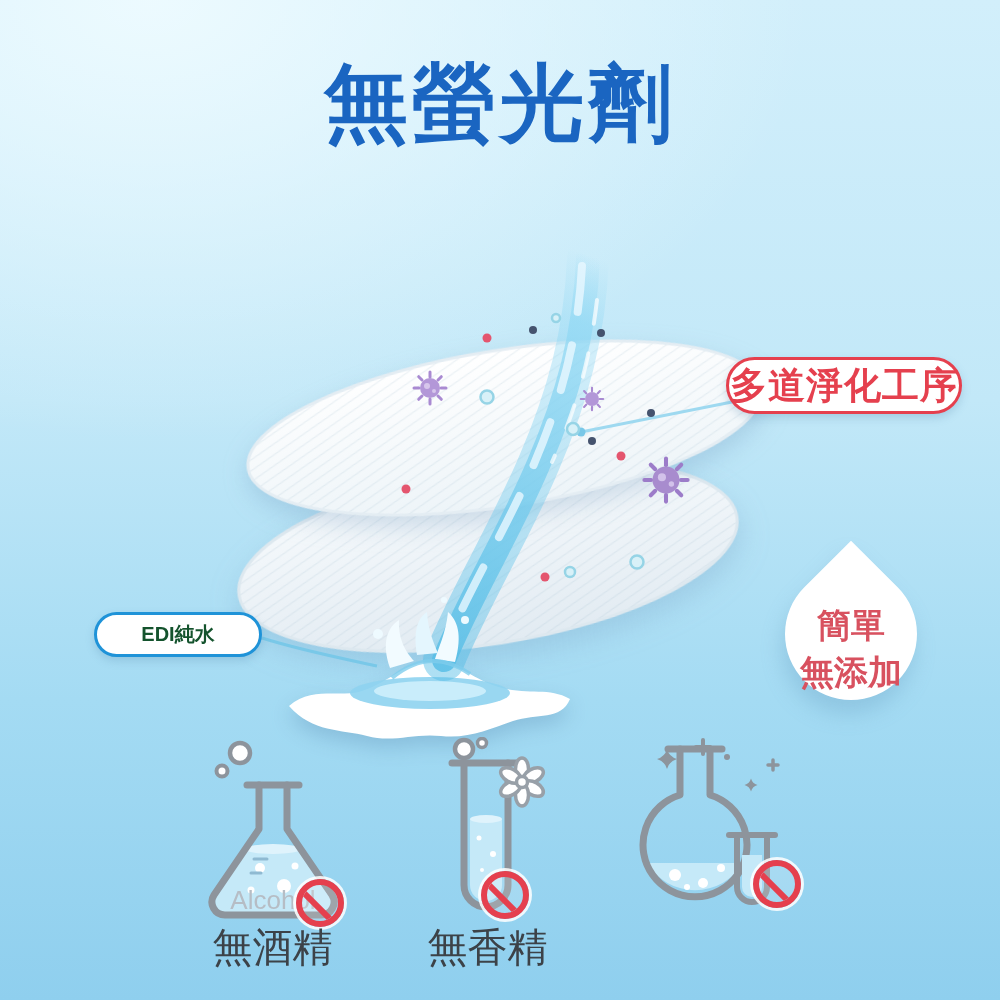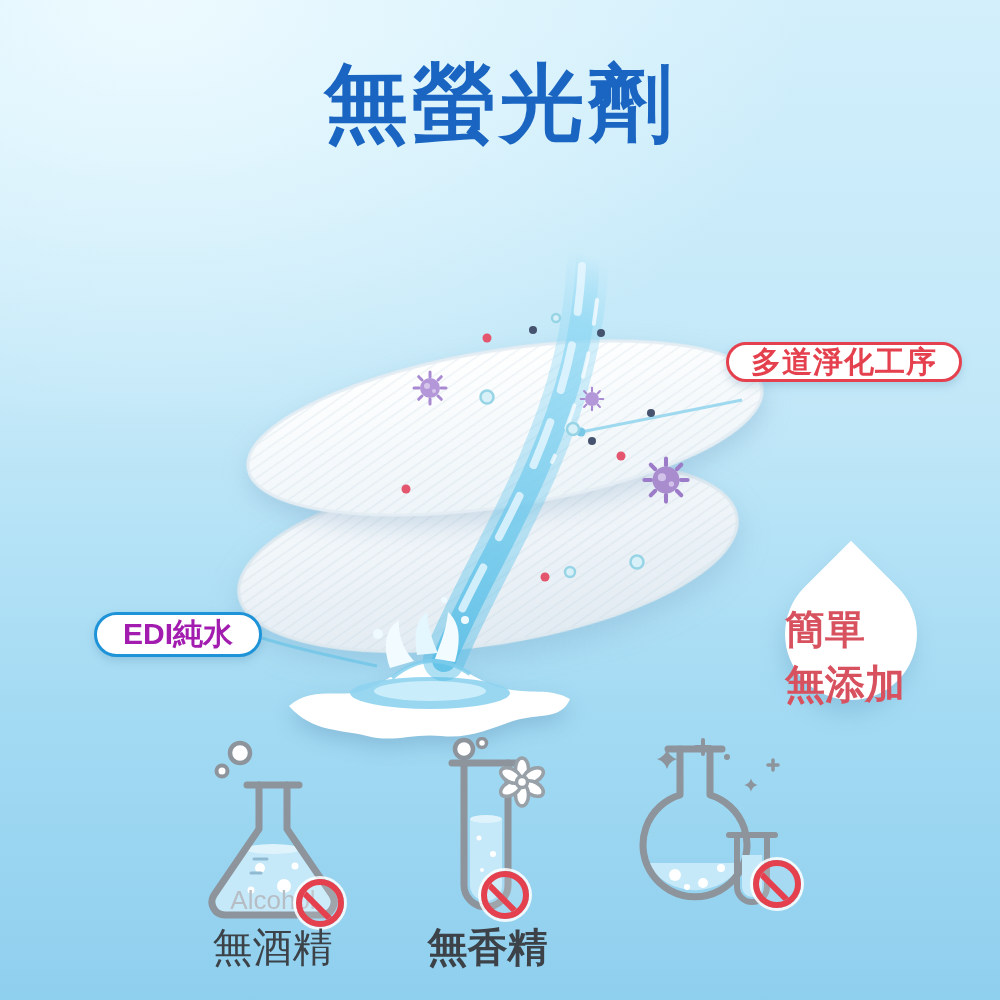--- a/index.html
+++ b/index.html
@@ -6,31 +6,31 @@
   body{font-family:"Liberation Sans","DejaVu Sans",sans-serif;}
   .stage{position:relative;width:1000px;height:1000px;overflow:hidden;
     background:
       radial-gradient(120% 80% at 15% 0%, rgba(238,251,255,.95) 0%, rgba(238,251,255,0) 55%),
       linear-gradient(180deg,#d2effb 0%,#c2e8f8 40%,#a4dbf3 70%,#8fcfee 100%);}
   .title{position:absolute;top:56px;left:0;width:100%;text-align:center;z-index:2;
     color:#1a65c1;font-weight:900;font-size:84px;line-height:1.14;letter-spacing:4px;}
   .scene-svg{position:absolute;left:0;top:0;width:1000px;height:1000px;z-index:1;pointer-events:none;}
   .callout{position:absolute;z-index:3;background:#fff;display:flex;align-items:center;justify-content:center;
     font-weight:bold;border-radius:999px;box-shadow:0 4px 8px rgba(90,140,175,.28);box-sizing:border-box;}
-  .callout-purify{left:726px;top:342px;width:236px;height:40px;border:3px solid #e5404e;color:#e5404e;font-size:30px;letter-spacing:1px;}
-  .callout-edi{left:94px;top:612px;width:168px;height:45px;border:3px solid #1f93d8;color:#a21caf;font-size:30px;}
+  .callout-purify{left:726px;top:357px;width:236px;height:57px;border:3px solid #e5404e;color:#e5404e;font-size:37px;letter-spacing:1px;}
+  .callout-edi{left:94px;top:612px;width:168px;height:45px;border:3px solid #1f93d8;color:#14532d;font-size:20px;}
   .drop-badge{position:absolute;left:785px;top:540px;width:132px;height:190px;z-index:3;}
   .drop-shape{position:absolute;left:0;top:28px;width:132px;height:132px;background:#fff;
     border-radius:0 50% 50% 50%;transform:rotate(45deg);box-shadow:8px 12px 20px rgba(105,160,195,.35);}
-  .drop-text{position:absolute;left:0;top:62px;width:100%;color:#d8515f;font-weight:bold;
-    font-size:40px;line-height:1.38;}
+  .drop-text{position:absolute;left:0;top:62px;width:100%;text-align:center;color:#d8515f;font-weight:bold;
+    font-size:34px;line-height:1.38;}
   .feature{position:absolute;top:737px;height:238px;text-align:center;z-index:2;}
   .feature svg{display:block;margin:0 auto;}
   .feature-1{left:170px;width:205px;}
-  .feature-2{left:385px;width:205px;font-weight:bold;}
+  .feature-2{left:385px;width:205px;}
   .feature-3{left:580px;width:240px;}
   .feature-label{position:absolute;left:0;right:0;bottom:0;font-size:40px;color:#3c4248;}
   .no-sign{position:absolute;width:48px;height:48px;border:6px solid #e5404e;border-radius:50%;
     box-sizing:border-box;overflow:hidden;box-shadow:0 0 0 3px rgba(255,255,255,.85);background:rgba(255,255,255,.15);}
   .no-sign::after{content:"";position:absolute;left:50%;top:-6px;width:6px;height:60px;background:#e5404e;
     transform:translateX(-50%) rotate(-45deg);}
   .no-sign-1{left:126px;top:142px;}
   .no-sign-2{left:96px;top:134px;}
   .no-sign-3{left:173px;top:123px;}
 </style>

